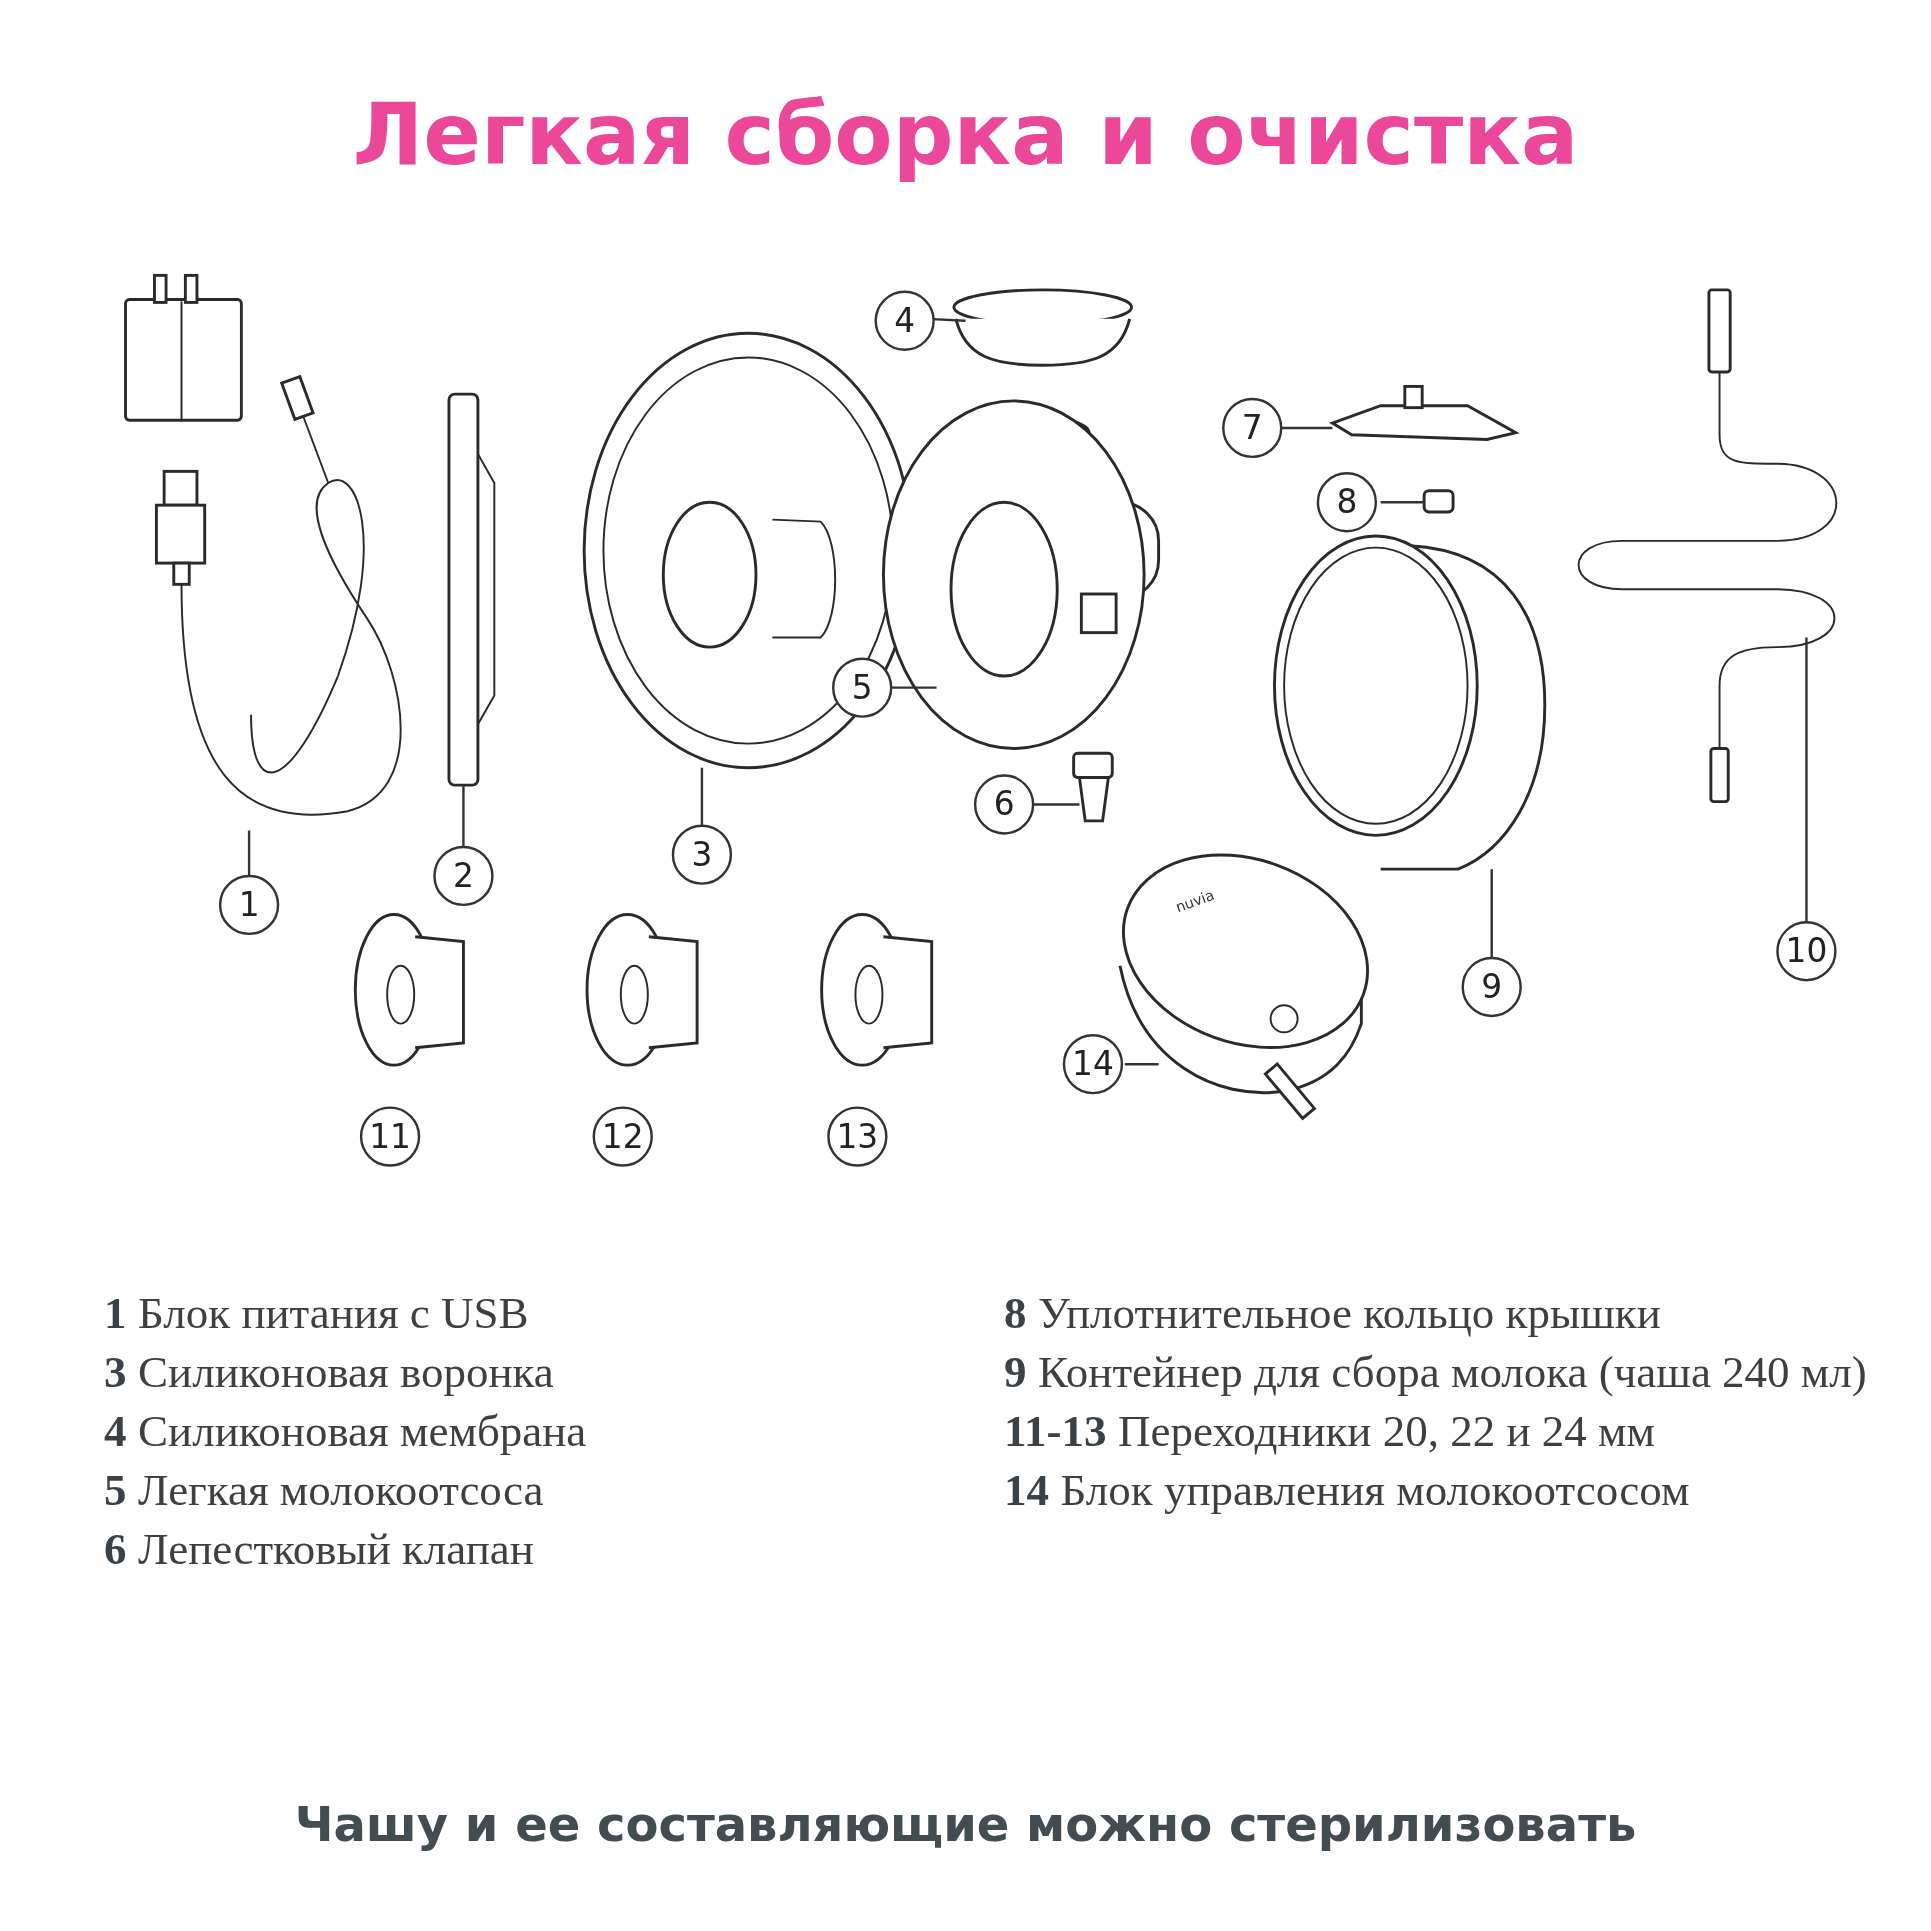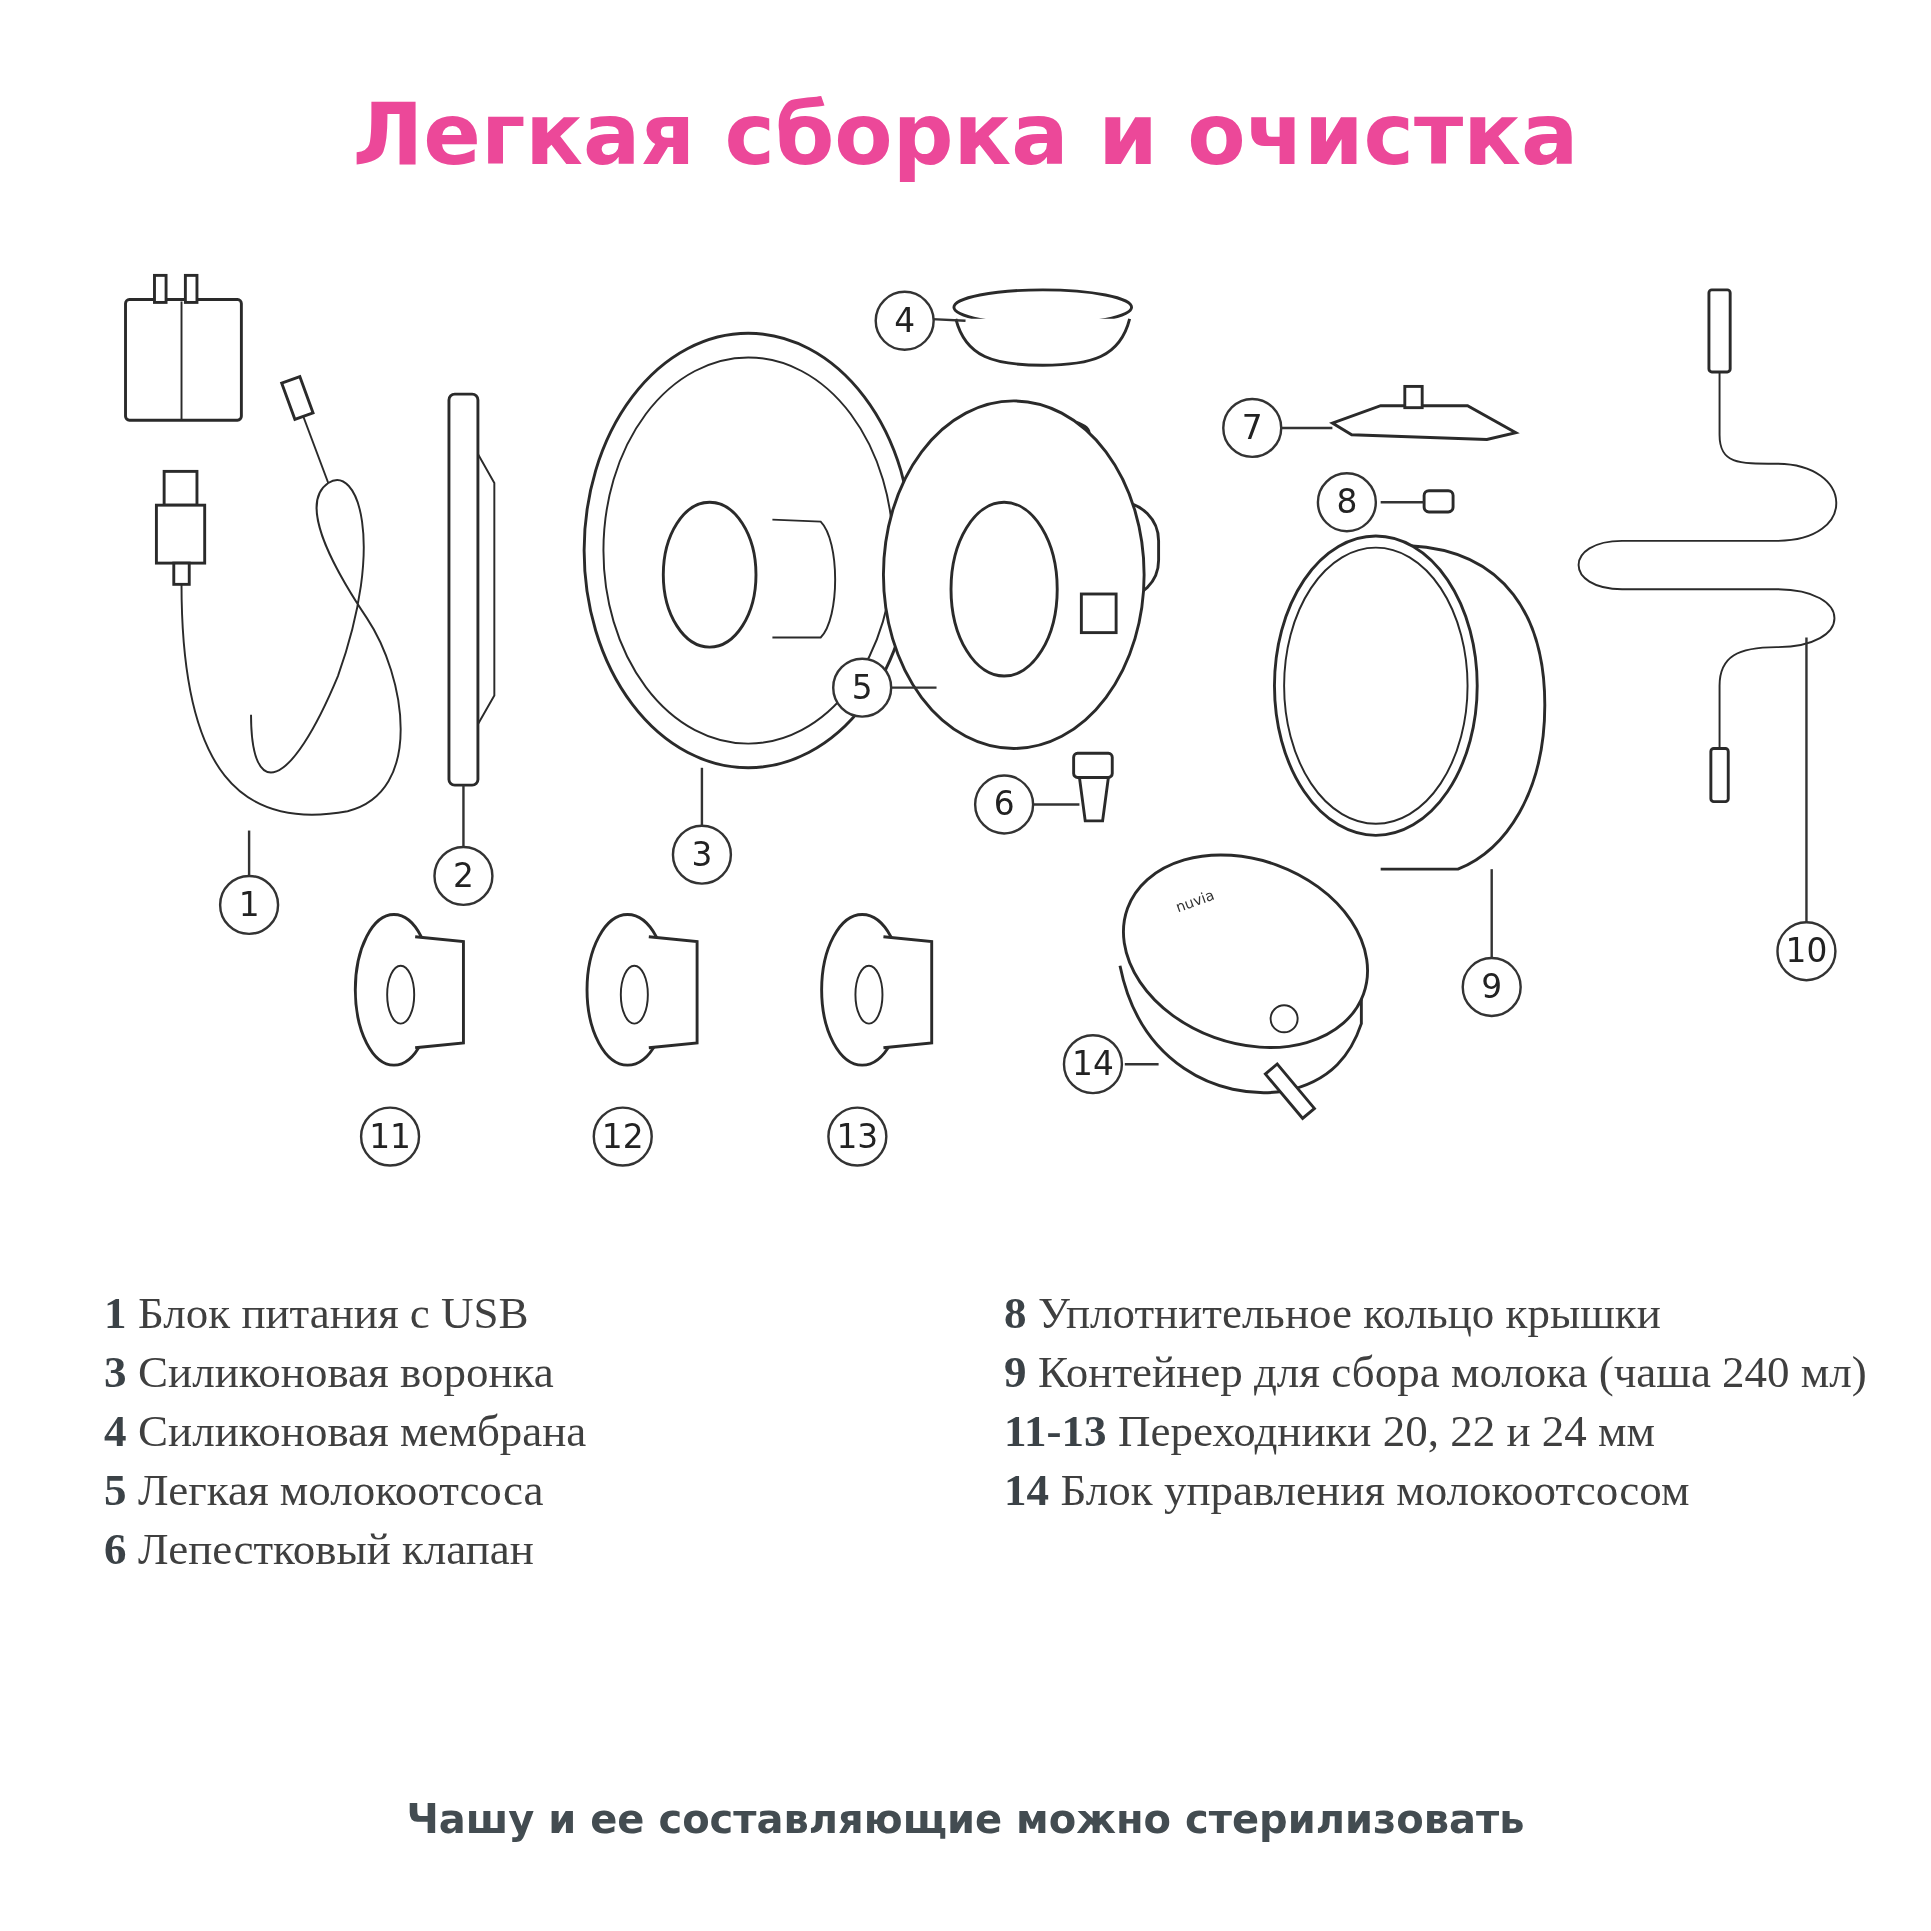--- a/index.html
+++ b/index.html
@@ -8,21 +8,21 @@
   .title { position: absolute; left: 0; width: 1931px; top: 85px; text-align: center;
            font-size: 85px; font-weight: bold; color: #ec4899; letter-spacing: 0px; }
   .diagram { position: absolute; left: 0; top: 251px; width: 1931px; height: 966px; }
   .diagram svg { width: 1931px; height: 966px; }
   .legend { position: absolute; top: 1284px; font-size: 45px; line-height: 59px; color: #3f3f3f; }
   .legend.left { left: 104px; width: 850px; }
   .legend.right { left: 992px; width: 927px; margin-left: 12px; }
   .legend-item { display: block; font-family: Liberation Serif, serif; }
   .legend-item .num { font-weight: bold; color: #3b4247; margin-right: 11.6px; }
   .footer { position: absolute; left: 0; width: 1931px; top: 1796px; text-align: center;
-            font-size: 40px; font-weight: bold; color: #434c51; }
+            font-size: 48px; font-weight: bold; color: #434c51; }
   .callout circle { fill: #fff; stroke: #333; stroke-width: 2.5; }
   .callout text { font-family: "DejaVu Sans", sans-serif; font-size: 34px; fill: #222; text-anchor: middle; dominant-baseline: central; }
   .leader { stroke: #333; stroke-width: 2.5; fill: none; }
   .part { stroke: #2a2a2a; stroke-width: 3; fill: #fff; }
   .part-thin { stroke: #2a2a2a; stroke-width: 2; fill: none; }
 </style>
 </head>
 <body>
 
 <div class="title">Легкая сборка и очистка</div>

